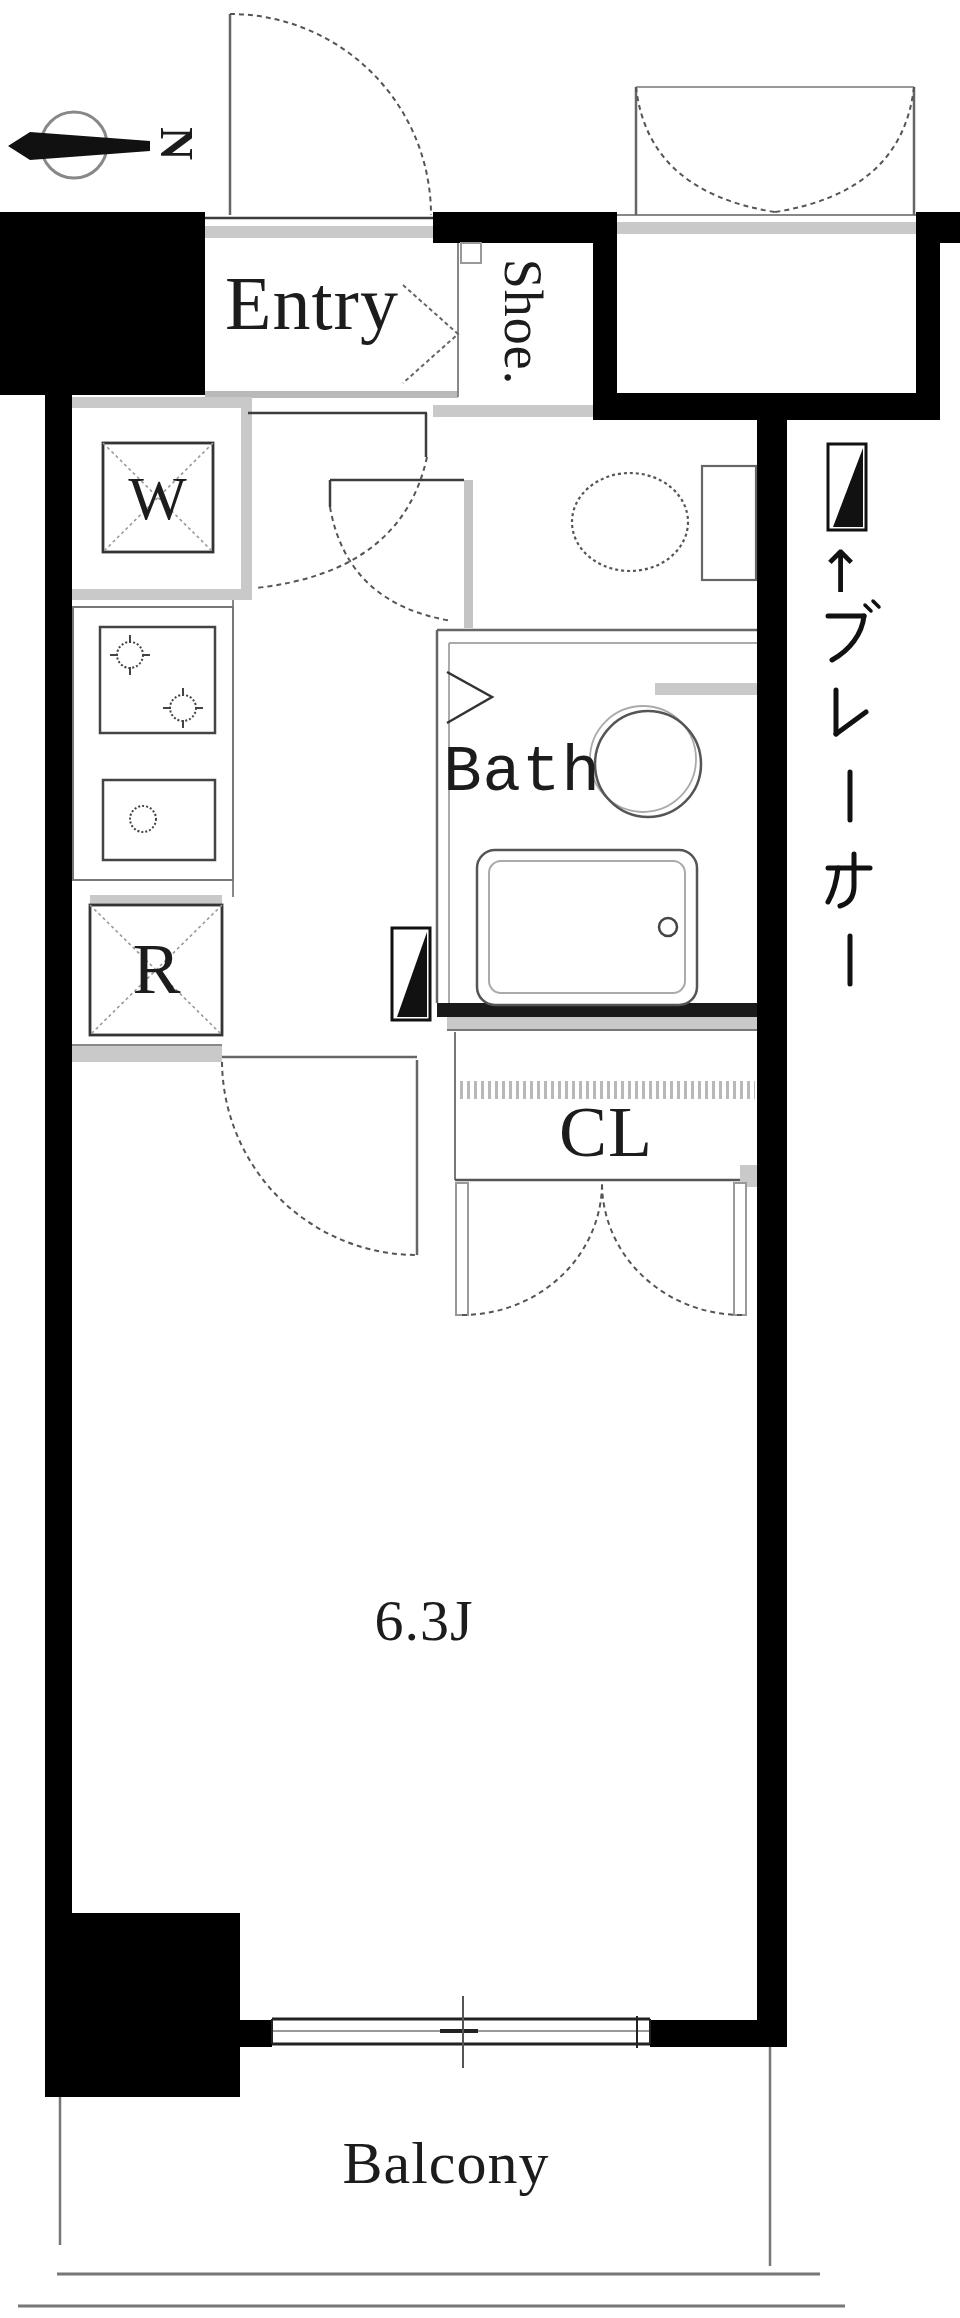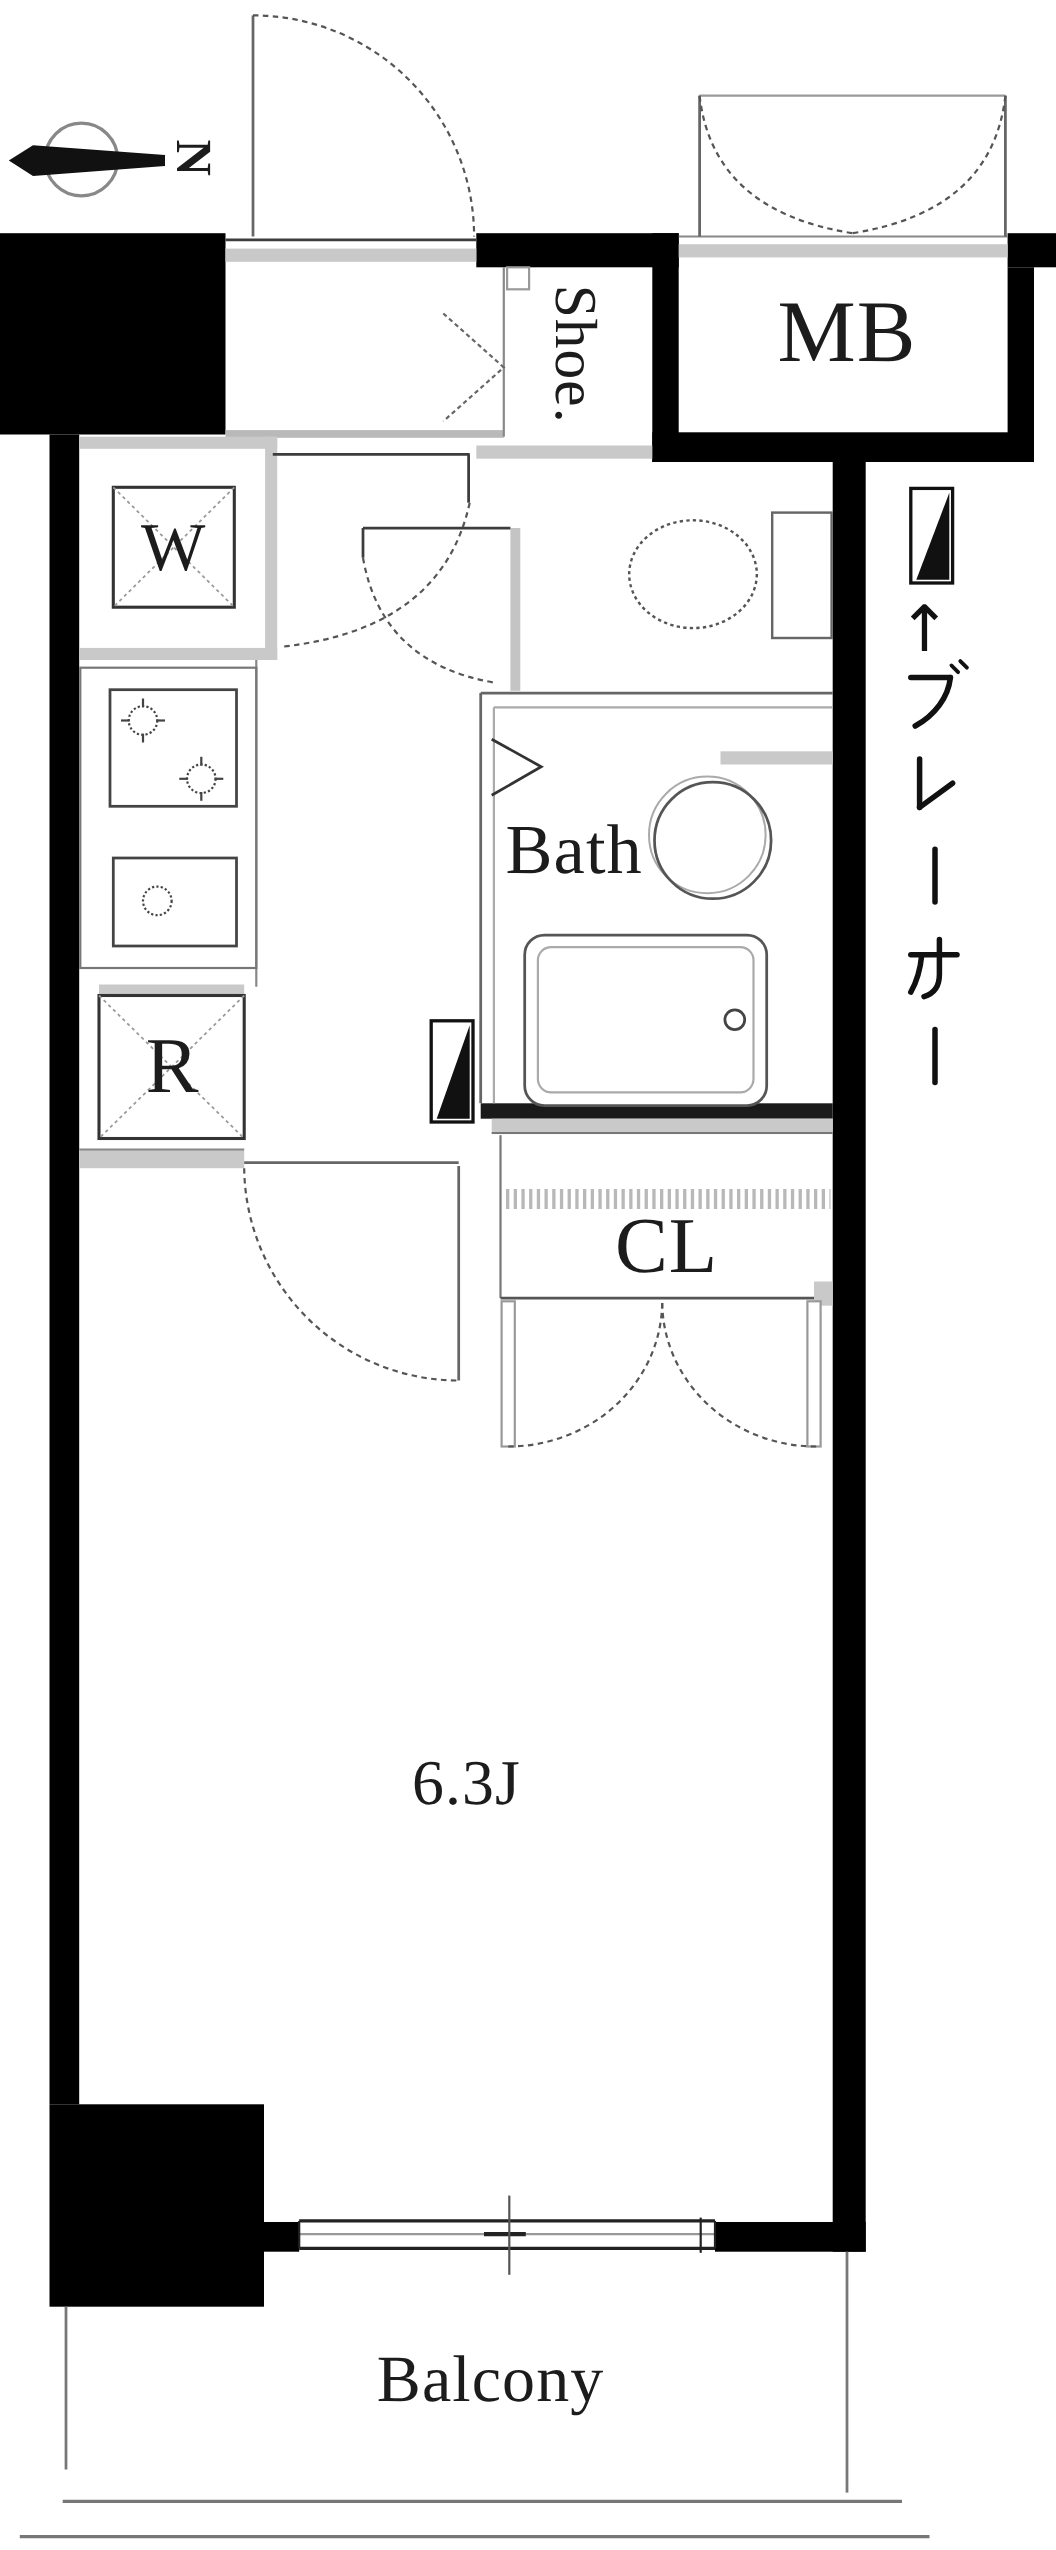--- a/index.html
+++ b/index.html
@@ -186,23 +186,23 @@
           <path d="M4,18 H46"></path>
         <path d="M30,4 V36 Q30,52 16,56"></path>
           <path d="M14,18 Q12,38 4,52"></path>
         </g>
       <g transform="translate(0,328)">
           <path d="M26,4 V52"></path>
         </g>
     </g>
   </svg>
 
+  <div class="lbl" style="left:312px;top:303px;font-size:76px;">Entry</div>
   <div class="lbl rot" style="left:523px;top:322px;font-size:54px;">Shoe.</div>
-  <div class="lbl" style="left:770px;top:302px;font-size:80px;">MB</div>
-  <div class="lbl" style="left:522px;top:773px;font-size:64px;">Bath</div>
+  <div class="lbl" style="left:522px;top:773px;font-size:64px;font-family:Liberation Mono, monospace;">Bath</div>
   <div class="lbl" style="left:606px;top:1132px;font-size:72px;">CL</div>
   <div class="lbl" style="left:424px;top:1621px;font-size:58px;">6.3J</div>
   <div class="lbl" style="left:446px;top:2163px;font-size:60px;">Balcony</div>
   <div class="lbl" style="left:158px;top:498px;font-size:62px;">W</div>
   <div class="lbl" style="left:157px;top:969px;font-size:72px;">R</div>
   <div class="lbl rot" style="left:176px;top:144px;font-size:46px;font-weight:bold;">N</div>
   <div class="lbl sans" style="left:841px;top:572px;font-size:58px;color:#111;">↑</div>
 
   <div class="lbl" style="left:848px;top:800px;width:2px;height:2px;overflow:hidden;" aria-label="ブレーカー"></div>
 </div>

